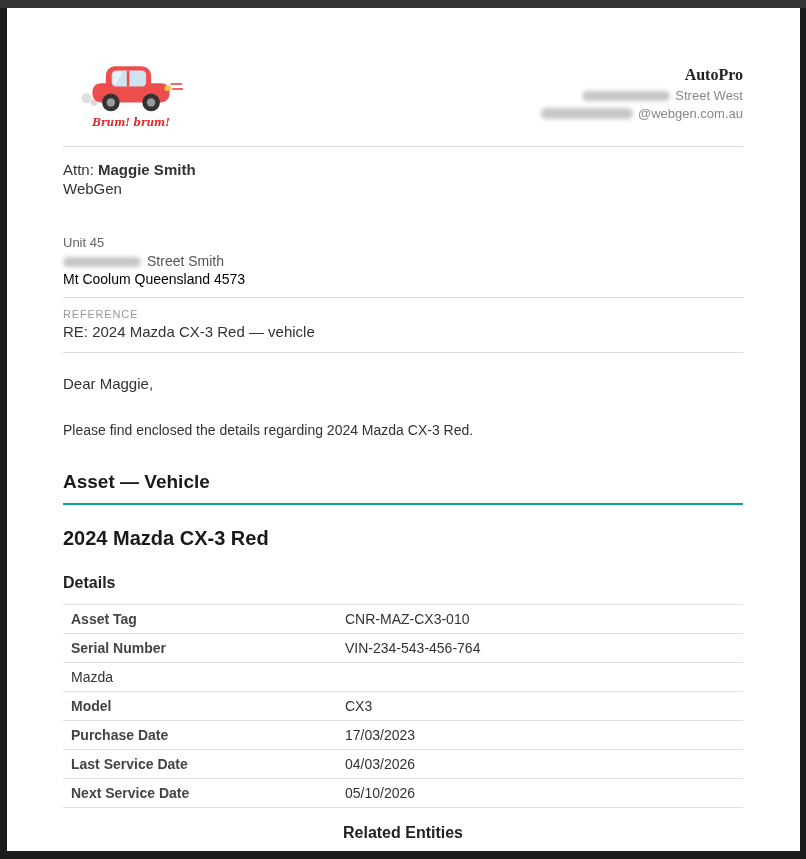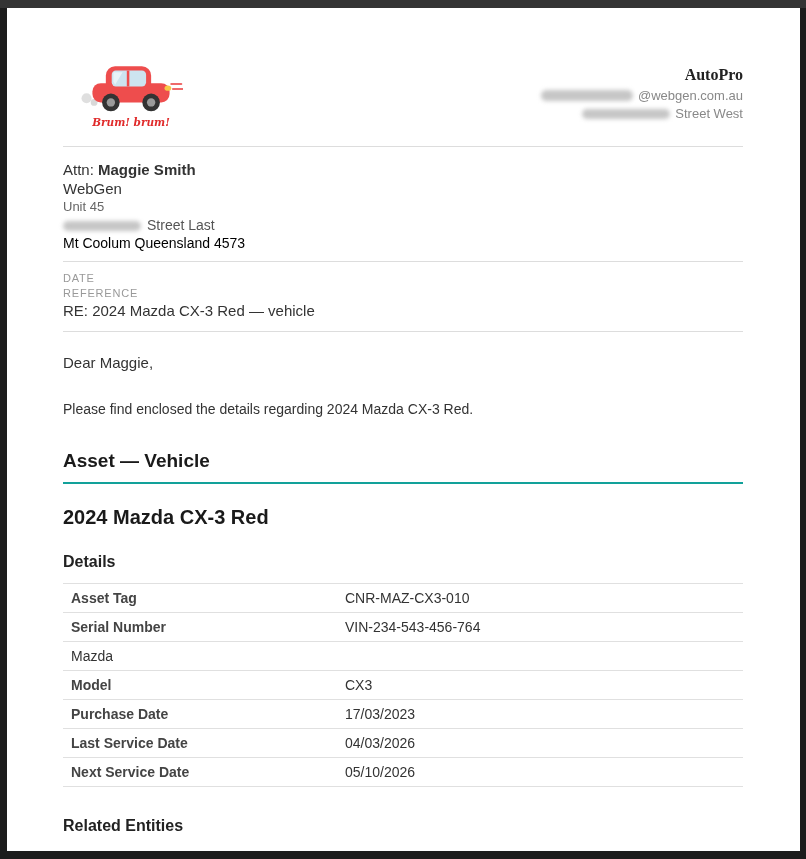--- a/index.html
+++ b/index.html
@@ -42,21 +42,21 @@
   .blob-street { width: 78px; height: 10px; margin-right: 6px; }
 
   hr.rule { border: 0; border-top: 1px solid #dddddd; }
   .rule-1 { margin-top: 14px; }
 
   
   .recipient { margin: 13px 0 9px; }
   .attn-line { font-size: 15px; color: #333; line-height: 19px; }
   .attn-name { font-weight: bold; }
   .recip-company { font-size: 15px; color: #333; line-height: 19px; }
-  .recip-unit { font-size: 13px; color: #666; line-height: 18px; }
+  .recip-unit { font-size: 13px; color: #666; line-height: 18px; margin-top: 36px; }
   .recip-street { font-size: 14px; color: #555; line-height: 18px; }
   .recip-city { font-size: 14px; color: #000000; line-height: 18px; }
 
   
   .meta { margin: 10px 0 12px; }
   .meta-label {
     font-size: 11px; color: #999; text-transform: uppercase;
     letter-spacing: 0.8px; margin-bottom: 3px;
   }
   .meta-value { font-size: 15px; color: #333; margin-bottom: 10px; }
@@ -79,21 +79,21 @@
   .detail-row {
     display: flex; align-items: center;
     border-top: 1px solid #e0e0e0;
     padding: 6px 0 6px 8px; min-height: 28px;
   }
   .detail-row:last-child { border-bottom: 1px solid #e0e0e0; }
   .detail-label { width: 274px; flex: 0 0 274px; font-size: 14px; font-weight: bold; color: #444; }
   .detail-value { font-size: 14px; color: #333; }
 
   
-  .related-title { font-size: 16px; font-weight: bold; color: #222; margin: 30px 0 12px; }
+  .related-title { font-size: 16px; font-weight: bold; color: #222; margin: 16px 0 12px; text-align: center; }
 </style>
 </head>
 <body>
 
 <div class="top-strip"></div>
 
 <div class="page">
 
   <header class="letterhead">
     <div class="logo-block">
@@ -121,46 +121,45 @@
           <line x1="110" y1="27" x2="122" y2="27" stroke="#ef6a6a" stroke-width="2.4" stroke-linecap="round"></line>
           <line x1="112" y1="33" x2="124" y2="33" stroke="#ef6a6a" stroke-width="2.4" stroke-linecap="round"></line>
         </svg>
       </span>
       <div class="logo-caption">Brum! brum!</div>
     </div>
 
     <div class="sender-block">
       <div class="sender-company">AutoPro</div>
       <div class="sender-line">
-        <span class="blur-blob blob-email"></span><span>@webgen.com.au</span>
+        <span class="blur-blob blob-addr"></span><span>Street West</span>
       </div>
       <div class="sender-line">
-        <span class="blur-blob blob-addr"></span><span>Street West</span>
+        <span class="blur-blob blob-email"></span><span>@webgen.com.au</span>
       </div>
     </div>
   </header>
 
   <hr class="rule rule-1">
 
   <section class="recipient">
     <div class="attn-line">
       <span>Attn: </span><span class="attn-name">Maggie Smith</span>
     </div>
     <div class="recip-company">WebGen</div>
     <div class="recip-unit">Unit 45</div>
     <div class="recip-street">
-      <span class="blur-blob blob-street"></span><span>Street Last</span>
+      <span class="blur-blob blob-street"></span><span>Street Smith</span>
     </div>
     <div class="recip-city">Mt Coolum Queensland 4573</div>
   </section>
 
   <hr class="rule">
 
   <section class="meta">
-    <div class="meta-label">DATE</div>
     <div class="meta-label">REFERENCE</div>
     <div class="meta-value">RE: 2024 Mazda CX-3 Red — vehicle</div>
   </section>
 
   <hr class="rule">
 
   <p class="greeting">Dear Maggie,</p>
   <p class="letter-body">Please find enclosed the details regarding 2024 Mazda CX-3 Red.</p>
 
   <h2 class="section-title">Asset — Vehicle</h2>

